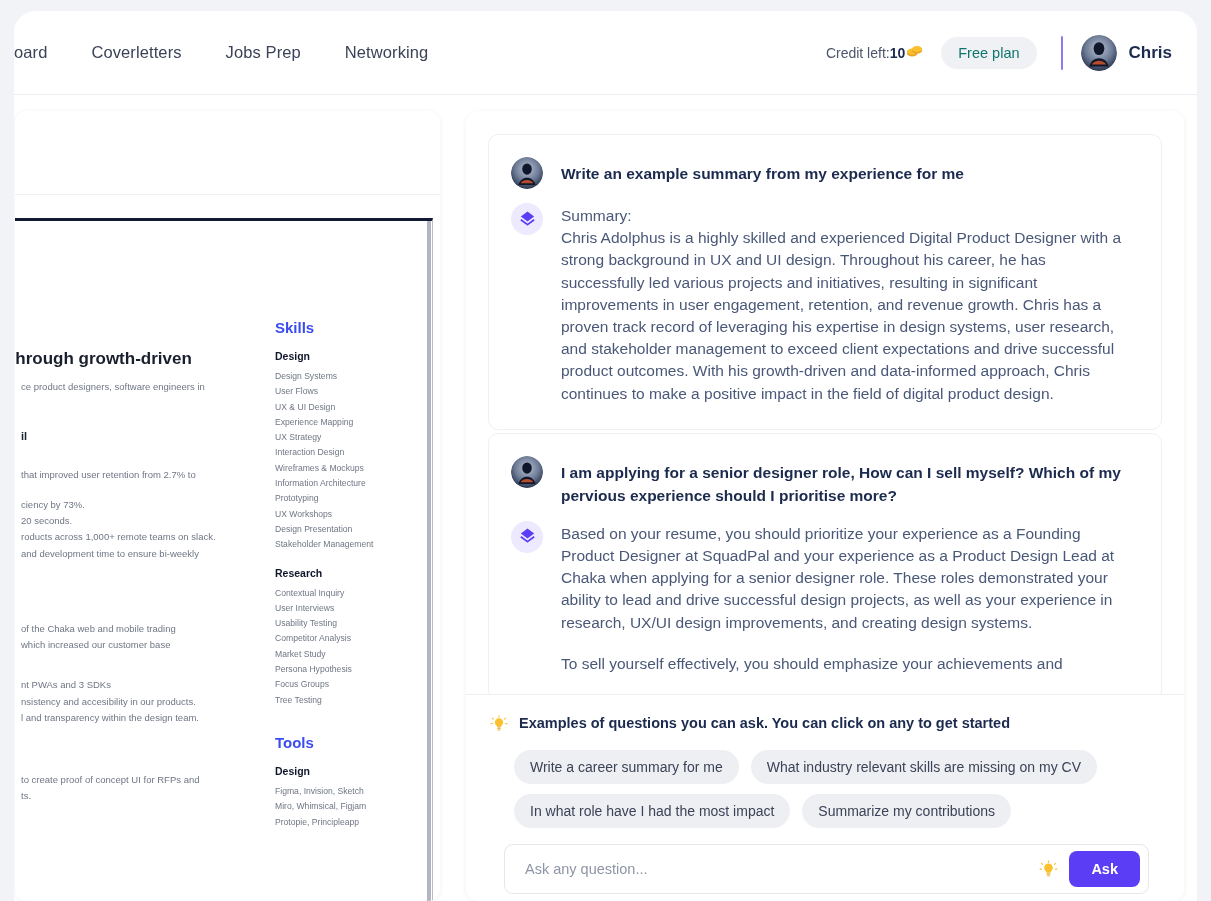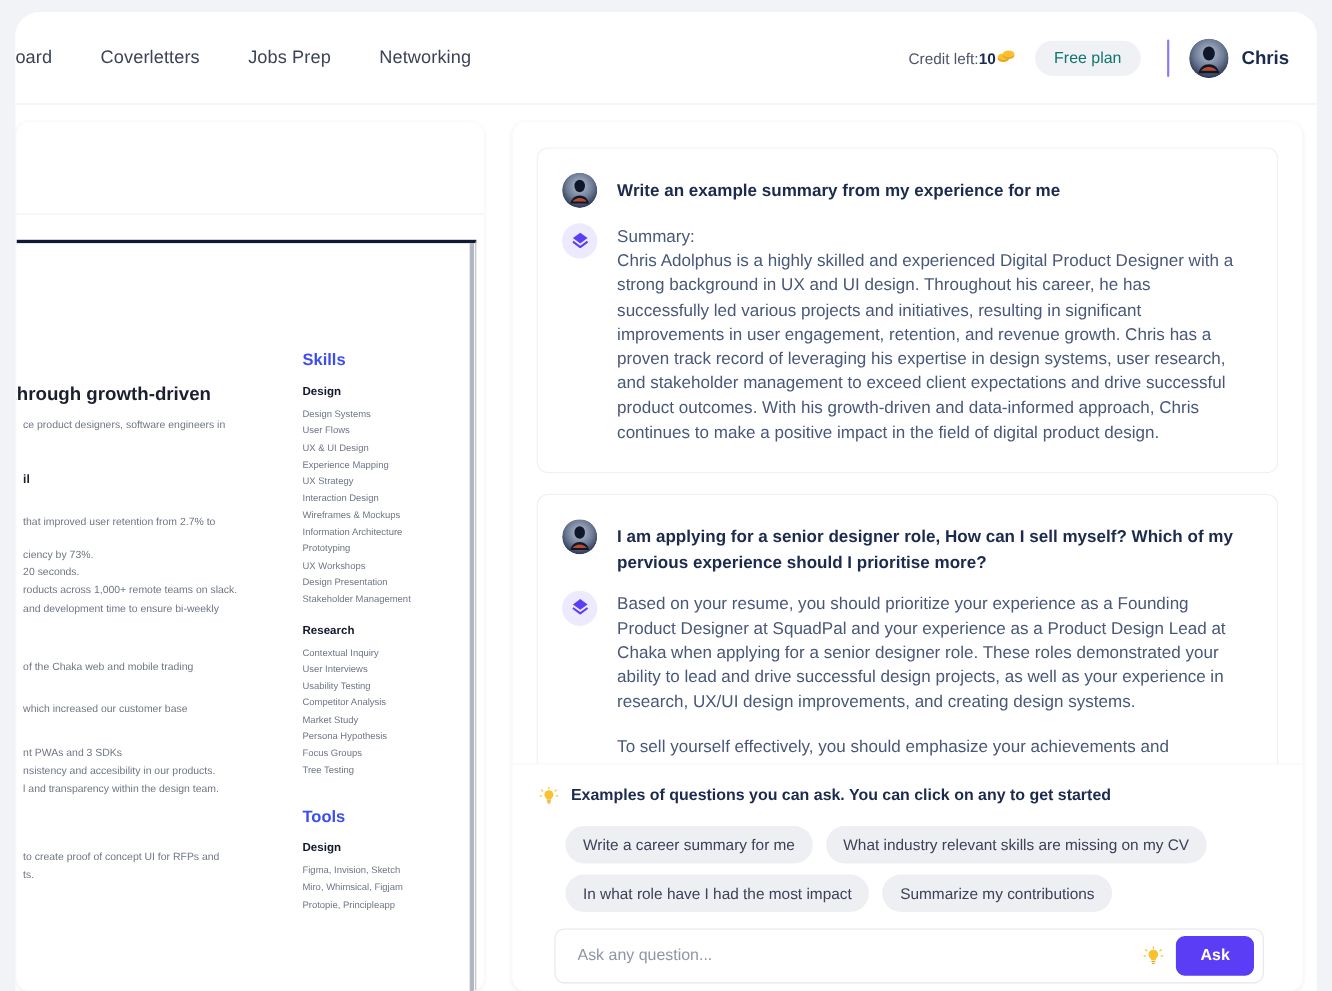--- a/index.html
+++ b/index.html
@@ -265,21 +265,21 @@
     width: 718px;
     height: 790px;
     padding: 23px 22px 0 22px;
     overflow: hidden;
   }
 
   .msg-card {
     border: 1px solid #eef0f5;
     border-radius: 10px;
     padding: 22px 24px 24px 22px;
-    margin-bottom: 19px;
+    margin-bottom: 3px;
     background: #ffffff;
   }
 
   .msg-row {
     display: flex;
     gap: 18px;
     align-items: flex-start;
   }
   .msg-row + .msg-row { margin-top: 14px; }
 
@@ -471,21 +471,21 @@
         <div class="cv-tagline">s and bring ideas to life through growth-driven</div>
 
         <div class="cv-left-col" id="cv-lines">
             <div class="cv-line" style="top: 160px; left: 6px;">ce product designers, software engineers in</div>
             <div class="cv-line bold" style="top: 209px; left: 6px;">il</div>
             <div class="cv-line" style="top: 248px; left: 6px;">that improved user retention from 2.7% to</div>
             <div class="cv-line" style="top: 278px; left: 6px;">ciency by 73%.</div>
             <div class="cv-line" style="top: 294px; left: 6px;">20 seconds.</div>
             <div class="cv-line" style="top: 310px; left: 6px;">roducts across 1,000+ remote teams on slack.</div>
             <div class="cv-line" style="top: 327px; left: 6px;">and development time to ensure bi-weekly</div>
-            <div class="cv-line" style="top: 380px; left: 6px;">of the Chaka web and mobile trading</div>
+            <div class="cv-line" style="top: 402px; left: 6px;">of the Chaka web and mobile trading</div>
             <div class="cv-line" style="top: 418px; left: 6px;">which increased our customer base</div>
             <div class="cv-line" style="top: 458px; left: 6px;">nt PWAs and 3 SDKs</div>
             <div class="cv-line" style="top: 475px; left: 6px;">nsistency and accesibility in our products.</div>
             <div class="cv-line" style="top: 491px; left: 6px;">l and transparency within the design team.</div>
             <div class="cv-line" style="top: 553px; left: 6px;">to create proof of concept UI for RFPs and</div>
             <div class="cv-line" style="top: 569px; left: 6px;">ts.</div>
           </div>
 
         <div class="cv-right-col" id="cv-sections">
             <div class="cv-sec-title">Skills</div>

